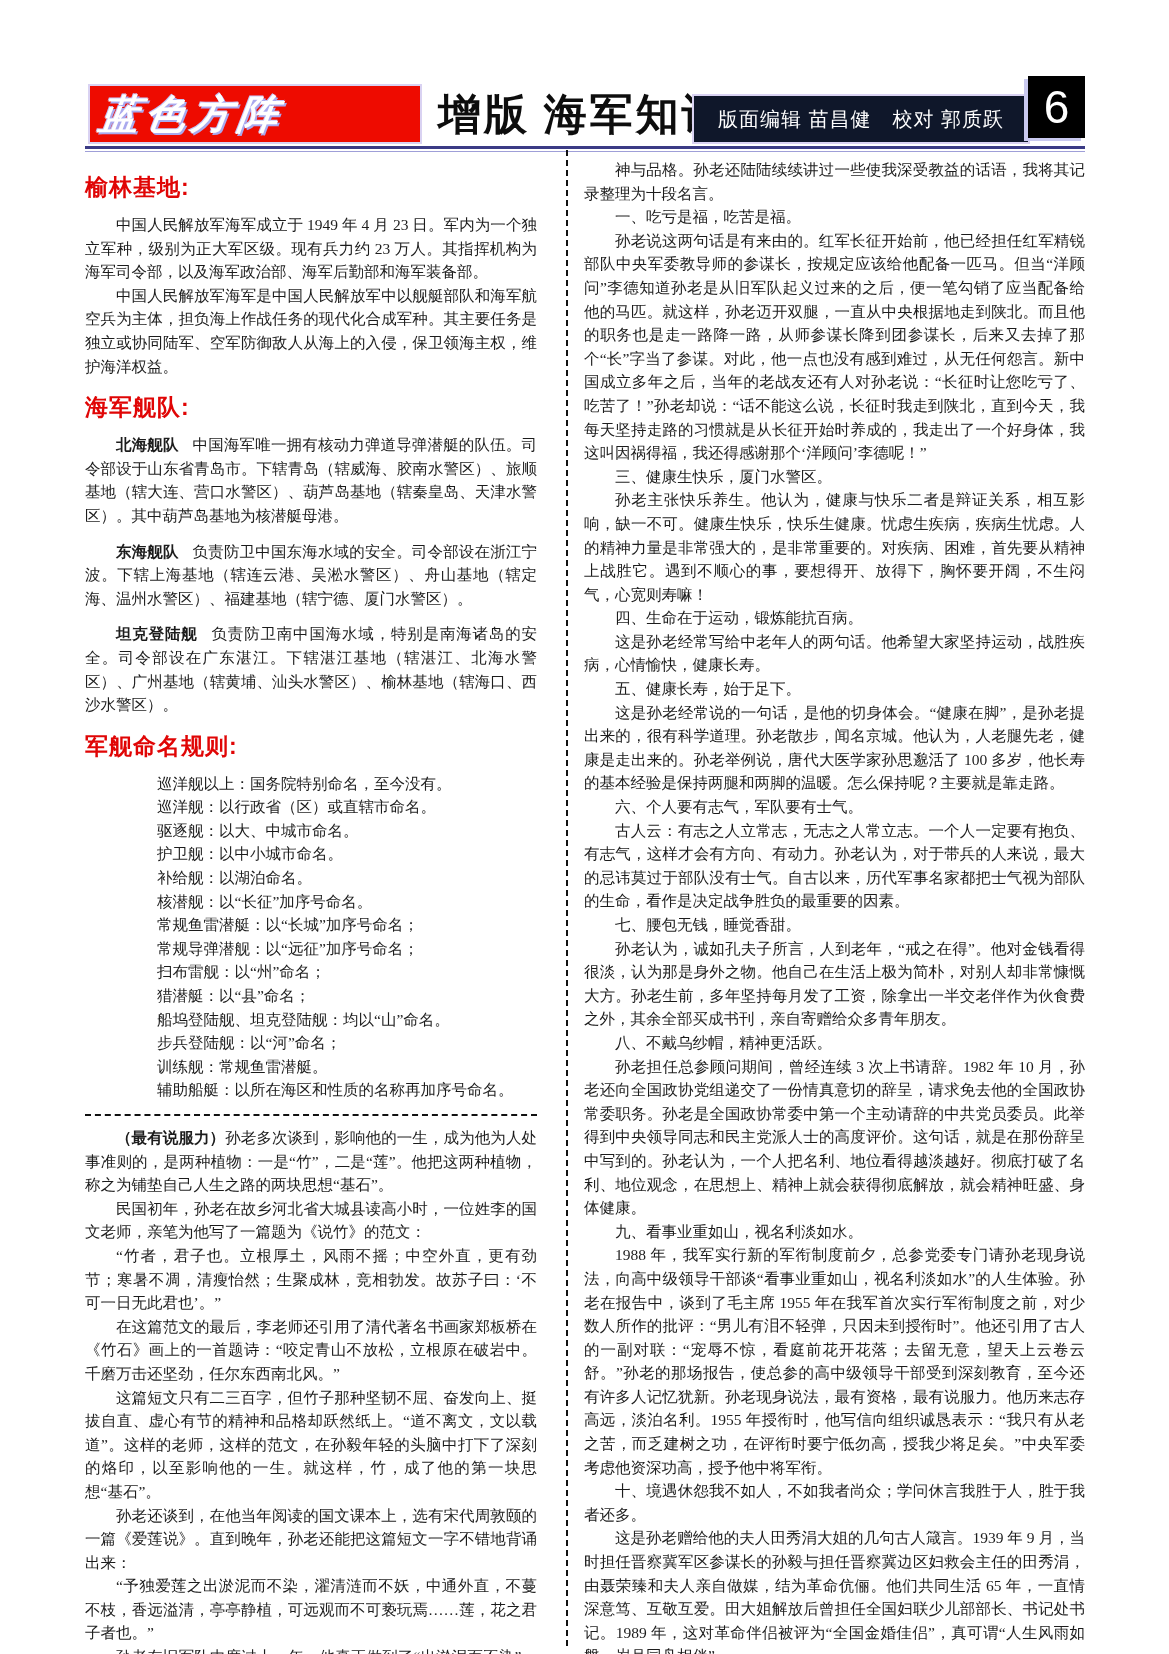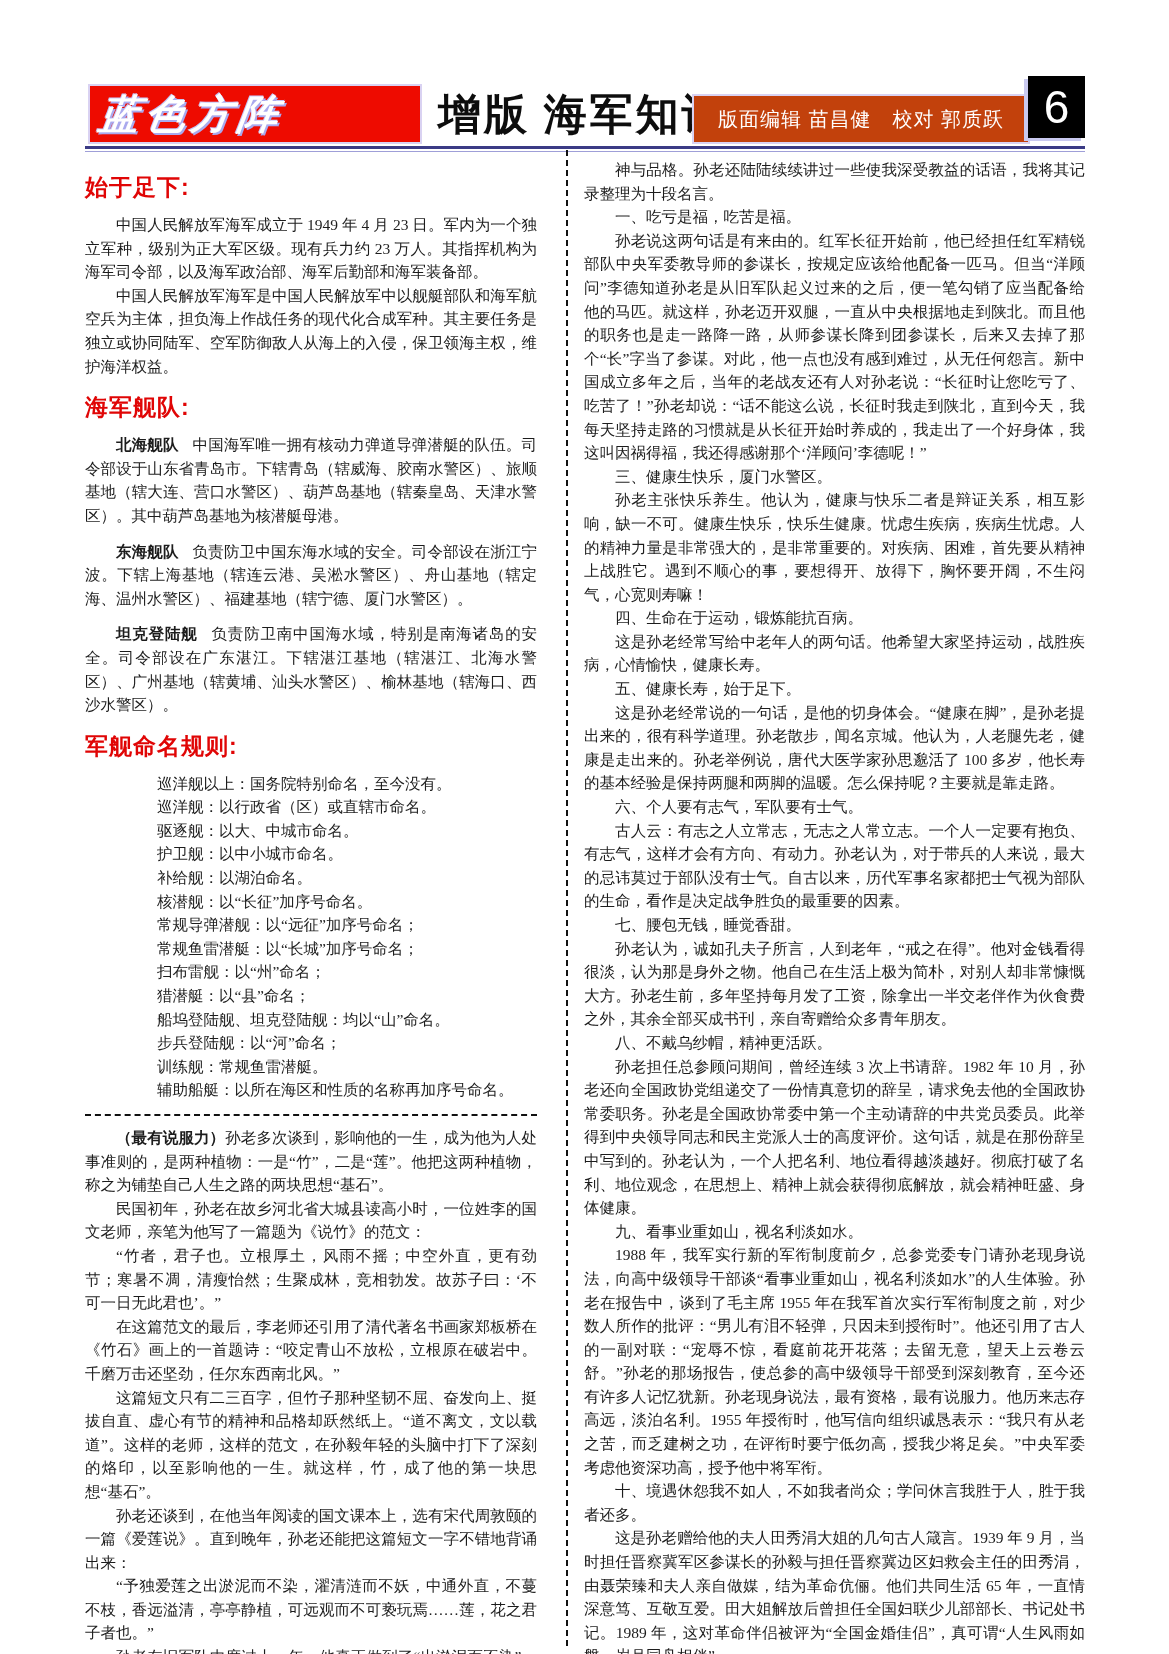--- a/index.html
+++ b/index.html
@@ -6,21 +6,21 @@
   .page{position:relative;width:1169px;height:1654px;background:#ffffff;overflow:hidden;
         font-family:"Liberation Serif","DejaVu Serif",serif;color:#1c1c1c;}
   
   .logo-box{position:absolute;left:88px;top:84px;width:330px;height:56px;background:#ee0b00;
             border:2px solid #d9d2f2;display:flex;align-items:center;}
   .logo-text{font-family:"DejaVu Serif",serif;font-style:italic;font-weight:bold;font-size:40px;
              color:#ffffff;letter-spacing:6px;padding-left:10px;transform:skewX(-8deg);
              text-shadow:2px 2px 0 #a9a9ee,-1px -1px 0 #c5c5f5;white-space:nowrap;}
   .edition-title{position:absolute;left:438px;top:86px;font-family:"Liberation Serif","DejaVu Serif",serif;
              font-weight:bold;font-size:43px;color:#0d0d0d;letter-spacing:3px;white-space:nowrap;}
-  .editors-box{position:absolute;left:692px;top:94px;width:334px;height:46px;background:#c2410c;
+  .editors-box{position:absolute;left:692px;top:94px;width:334px;height:46px;background:#0f172a;
              border:2px solid #d9d2f2;display:flex;align-items:center;justify-content:center;}
   .editors-text{font-family:"Liberation Sans","DejaVu Sans",sans-serif;font-size:20px;color:#ffffff;
              letter-spacing:1px;white-space:nowrap;}
   .pagenum-box{position:absolute;left:1028px;top:76px;width:57px;height:62px;background:#000000;
              box-shadow:-4px 3px 0 #c9c9ef;display:flex;align-items:center;justify-content:center;}
   .pagenum{font-family:"Liberation Sans","DejaVu Sans",sans-serif;font-size:46px;color:#ffffff;}
   .header-rule{position:absolute;left:85px;top:146px;width:1000px;height:2px;
              border-top:3px solid #3b3b85;border-bottom:1px solid #9f9fd8;}
   
   .col{position:absolute;top:158px;}
@@ -53,43 +53,43 @@
   </div>
   <div class="pagenum-box">
     <span class="pagenum">6</span>
   </div>
   <div class="header-rule"></div>
 
   <div class="col-divider"></div>
 
   <div class="col col-left">
 
-    <div class="section-title">始于足下:</div>
+    <div class="section-title">榆林基地:</div>
     <div>
         <p class="para">中国人民解放军海军成立于 1949 年 4 月 23 日。军内为一个独立军种，级别为正大军区级。现有兵力约 23 万人。其指挥机构为海军司令部，以及海军政治部、海军后勤部和海军装备部。</p>
         <p class="para">中国人民解放军海军是中国人民解放军中以舰艇部队和海军航空兵为主体，担负海上作战任务的现代化合成军种。其主要任务是独立或协同陆军、空军防御敌人从海上的入侵，保卫领海主权，维护海洋权益。</p>
       </div>
 
     <div class="section-title">海军舰队:</div>
     <div>
         <p class="fleet"><b class="fleet-name">北海舰队</b><span>中国海军唯一拥有核动力弹道导弹潜艇的队伍。司令部设于山东省青岛市。下辖青岛（辖威海、胶南水警区）、旅顺基地（辖大连、营口水警区）、葫芦岛基地（辖秦皇岛、天津水警区）。其中葫芦岛基地为核潜艇母港。</span></p>
         <p class="fleet"><b class="fleet-name">东海舰队</b><span>负责防卫中国东海水域的安全。司令部设在浙江宁波。下辖上海基地（辖连云港、吴淞水警区）、舟山基地（辖定海、温州水警区）、福建基地（辖宁德、厦门水警区）。</span></p>
         <p class="fleet"><b class="fleet-name">坦克登陆舰</b><span>负责防卫南中国海水域，特别是南海诸岛的安全。司令部设在广东湛江。下辖湛江基地（辖湛江、北海水警区）、广州基地（辖黄埔、汕头水警区）、榆林基地（辖海口、西沙水警区）。</span></p>
       </div>
 
     <div class="section-title">军舰命名规则:</div>
     <div class="rules-list">
         <p>巡洋舰以上：国务院特别命名，至今没有。</p>
         <p>巡洋舰：以行政省（区）或直辖市命名。</p>
         <p>驱逐舰：以大、中城市命名。</p>
         <p>护卫舰：以中小城市命名。</p>
         <p>补给舰：以湖泊命名。</p>
         <p>核潜舰：以“长征”加序号命名。</p>
+        <p>常规鱼雷潜艇：以“长城”加序号命名；</p>
         <p>常规导弹潜舰：以“远征”加序号命名；</p>
-        <p>常规鱼雷潜艇：以“长城”加序号命名；</p>
         <p>扫布雷舰：以“州”命名；</p>
         <p>猎潜艇：以“县”命名；</p>
         <p>船坞登陆舰、坦克登陆舰：均以“山”命名。</p>
         <p>步兵登陆舰：以“河”命名；</p>
         <p>训练舰：常规鱼雷潜艇。</p>
         <p>辅助船艇：以所在海区和性质的名称再加序号命名。</p>
       </div>
 
     <div class="article-sep"></div>
 

